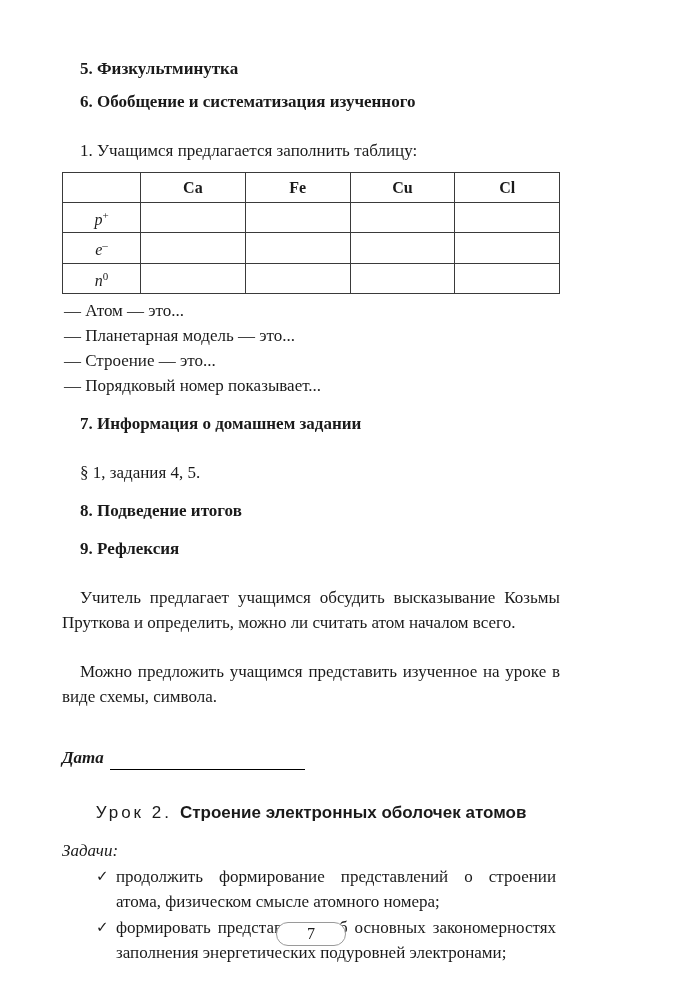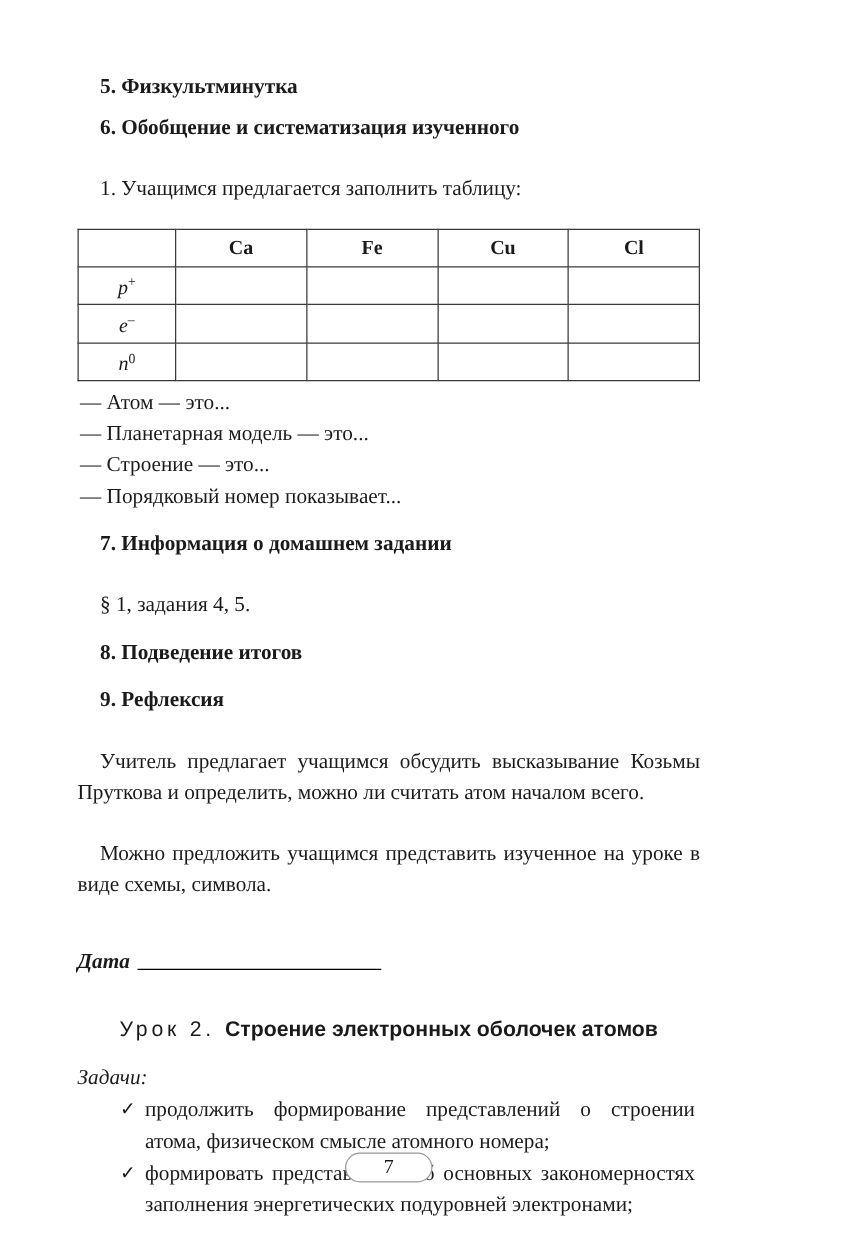--- a/index.html
+++ b/index.html
@@ -7,30 +7,30 @@
   body { font-family:"Liberation Serif", serif; color:#1a1a1a; overflow:hidden; }
   .page { position:relative; width:622px; height:1000px; padding:56px 62px 0 62px; font-size:17px; line-height:25px; }
 
   .sec { font-weight:bold; font-size:17px; text-indent:18px; margin:8px 0 2px 0; }
   .sec.first { margin-top:0; }
   .sec.gap { margin-top:13px; }
 
   .body { text-indent:18px;margin-top:24px; }
   .just { text-align:justify; }
 
-  table.fill { border-collapse:collapse; width:100%; margin:20px 0 4px 0; table-layout:fixed;padding-left:20px; }
+  table.fill { border-collapse:collapse; width:100%; margin:9px 0 4px 0; table-layout:fixed;padding-left:20px; }
   table.fill col.c0 { width:78px; }
   table.fill th, table.fill td { border:1px solid #3a3a3a; height:30px; padding:0 4px; }
   table.fill th { font-weight:bold; font-size:16px; text-align:center; }
   td.rowlab { text-align:center; font-style:italic; font-size:16px; }
   td.rowlab sup { font-size:11px; font-style:normal; }
 
   .def { text-indent:2px; }
 
-  .date-row { margin-top:36px; display:flex; }
+  .date-row { margin-top:36px; display:flex; align-items:flex-end; }
   .date-label { font-weight:bold; font-style:italic; }
   .date-line { display:inline-block; width:195px; border-bottom:1.5px solid #000; height:1.2em; margin-left:6px; }
 
   .lesson { margin-top:30px; text-align:center; font-family:"Liberation Sans", sans-serif; font-size:17px; }
   .lesson-prefix { letter-spacing:3px; margin-right:8px; }
   .lesson-title { font-weight:bold; }
 
   .goal { margin-top:16px; padding-left:38px; text-indent:-38px; text-align:justify; }
   .ital { font-style:italic; }
   .tasks-label { margin-top:13px; }

